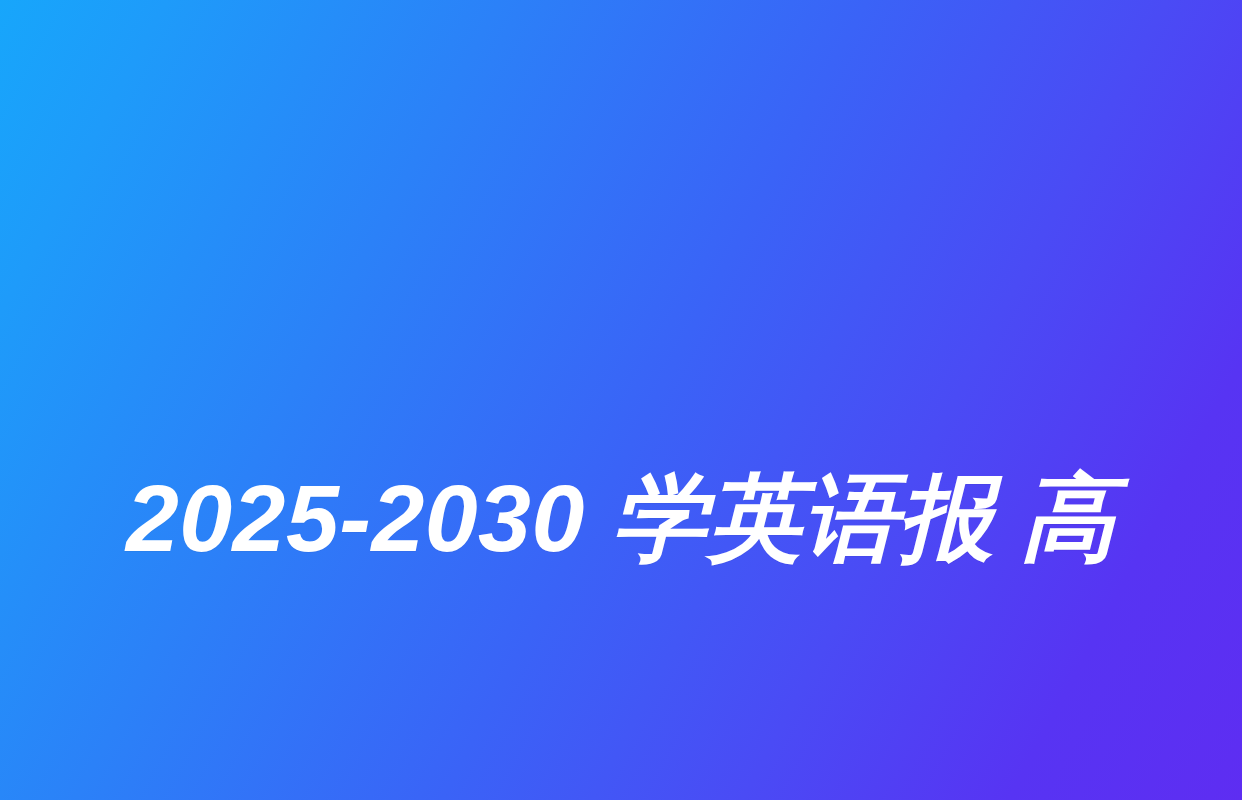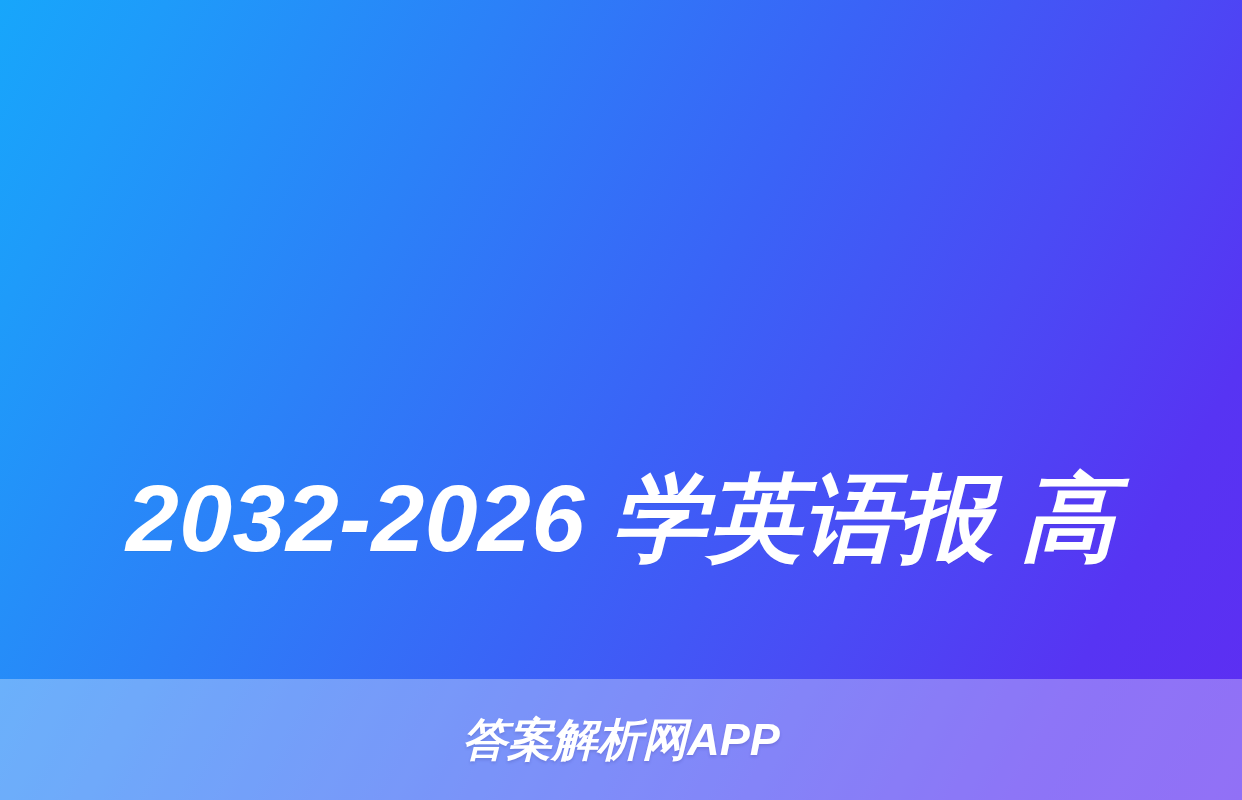--- a/index.html
+++ b/index.html
@@ -74,22 +74,19 @@
     white-space: nowrap;
     text-shadow: 0 2px 3px rgba(40, 40, 120, 0.18);
   }
 </style>
 </head>
 <body>
 
 <div id="card">
 
   <div class="headline">
-    <span class="line">2032-2026 学英语报 高</span>
+    <span class="line">2025-2030 学英语报 高</span>
     
     
   </div>
 
-  <div class="footer-bar">
-    <span class="brand">答案解析网APP</span>
-  </div>
 
 </div>
 
 </body></html>

